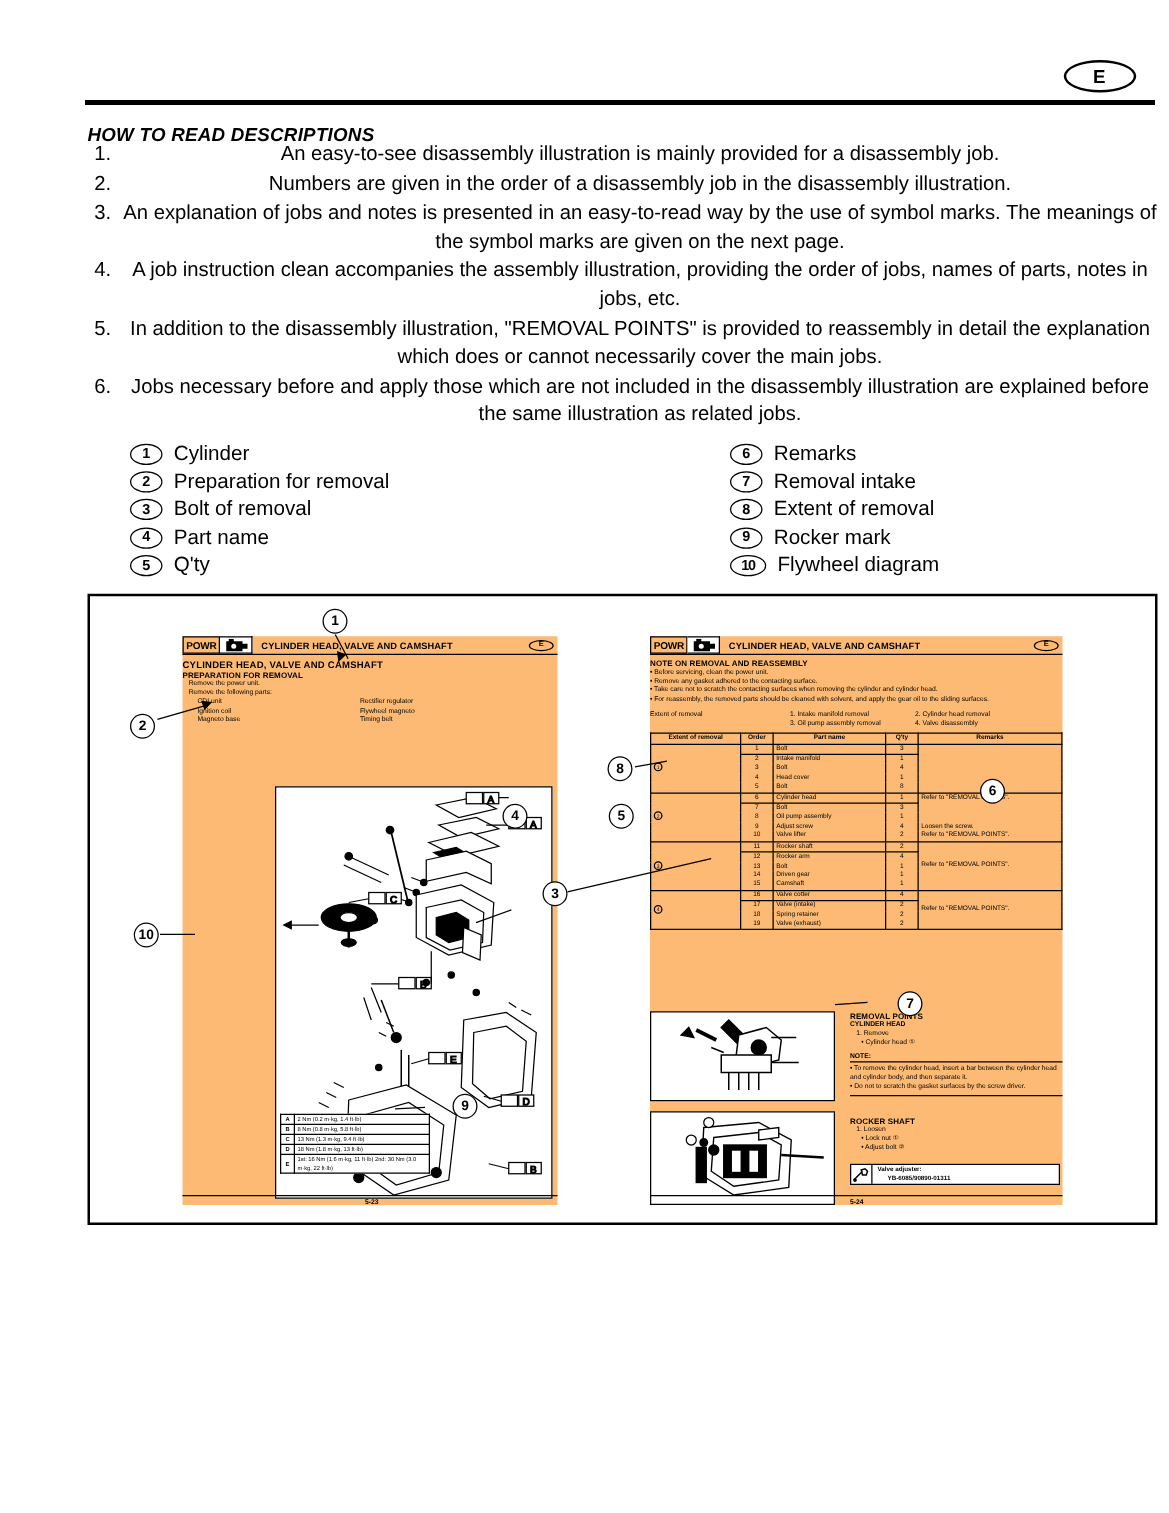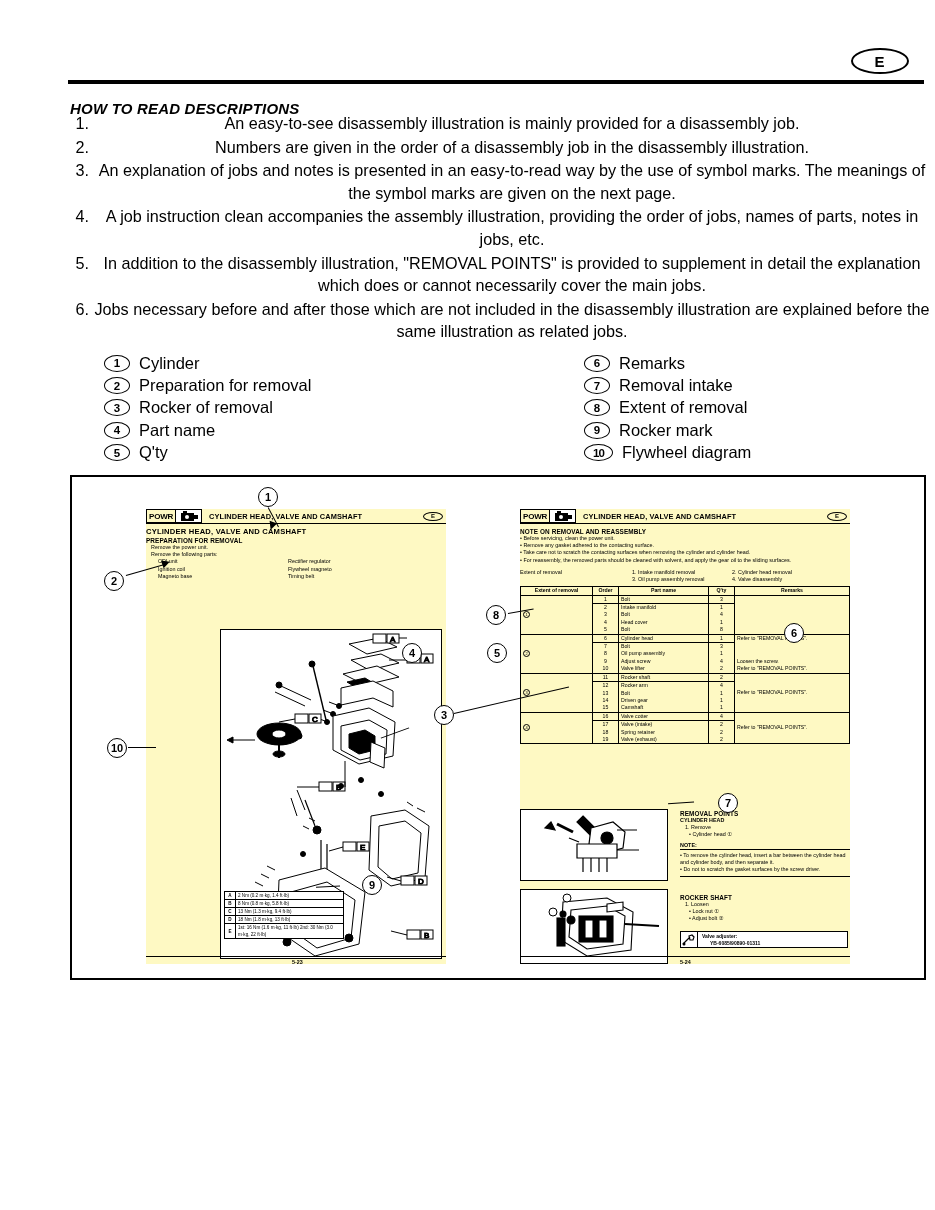--- a/index.html
+++ b/index.html
@@ -71,21 +71,21 @@
   }
   .lead{ position:absolute; background:#000; height:1.4px; transform-origin:0 50%; z-index:5;}
   .arrow{
     position:absolute; width:0;height:0;
     border-left:8px solid #000; border-top:4px solid transparent; border-bottom:4px solid transparent;
     z-index:5;
   }
 
   
   .mini{
-    position:absolute; background:#fef9c3;
+    position:absolute; background:#fdba74;
   }
   .mini-head{
     display:flex; align-items:stretch; height:15px; border-bottom:1.6px solid #000;
   }
   .powr{
     border:1.6px solid #000; font-size:8px; font-weight:bold;
     padding:0 2px; display:flex; align-items:center; letter-spacing:-0.2px;
   }
   .powr-icon{
     width:26px; border:1.6px solid #000; border-left:none; background:#fff;
@@ -164,41 +164,41 @@
   <div class="desc-item">
     <span class="desc-num">3.</span>
     <span class="desc-text">An explanation of jobs and notes is presented in an easy-to-read way by the use of symbol marks. The meanings of the symbol marks are given on the next page.</span>
   </div>
   <div class="desc-item">
     <span class="desc-num">4.</span>
     <span class="desc-text">A job instruction clean accompanies the assembly illustration, providing the order of jobs, names of parts, notes in jobs, etc.</span>
   </div>
   <div class="desc-item">
     <span class="desc-num">5.</span>
-    <span class="desc-text">In addition to the disassembly illustration, "REMOVAL POINTS" is provided to supplement in detail the explanation which does or cannot necessarily cover the main jobs.</span>
+    <span class="desc-text">In addition to the disassembly illustration, "REMOVAL POINTS" is provided to reassembly in detail the explanation which does or cannot necessarily cover the main jobs.</span>
   </div>
   <div class="desc-item">
     <span class="desc-num">6.</span>
-    <span class="desc-text">Jobs necessary before and after those which are not included in the disassembly illustration are explained before the same illustration as related jobs.</span>
+    <span class="desc-text">Jobs necessary before and apply those which are not included in the disassembly illustration are explained before the same illustration as related jobs.</span>
   </div>
 </div>
 
 <div class="legend">
   <div class="legend-col">
     <div class="legend-row">
       <span class="cnum">1</span>
       <span>Cylinder</span>
     </div>
     <div class="legend-row">
       <span class="cnum">2</span>
       <span>Preparation for removal</span>
     </div>
     <div class="legend-row">
       <span class="cnum">3</span>
-      <span>Rocker of removal</span>
+      <span>Bolt of removal</span>
     </div>
     <div class="legend-row">
       <span class="cnum">4</span>
       <span>Part name</span>
     </div>
     <div class="legend-row">
       <span class="cnum">5</span>
       <span>Q'ty</span>
     </div>
   </div>

